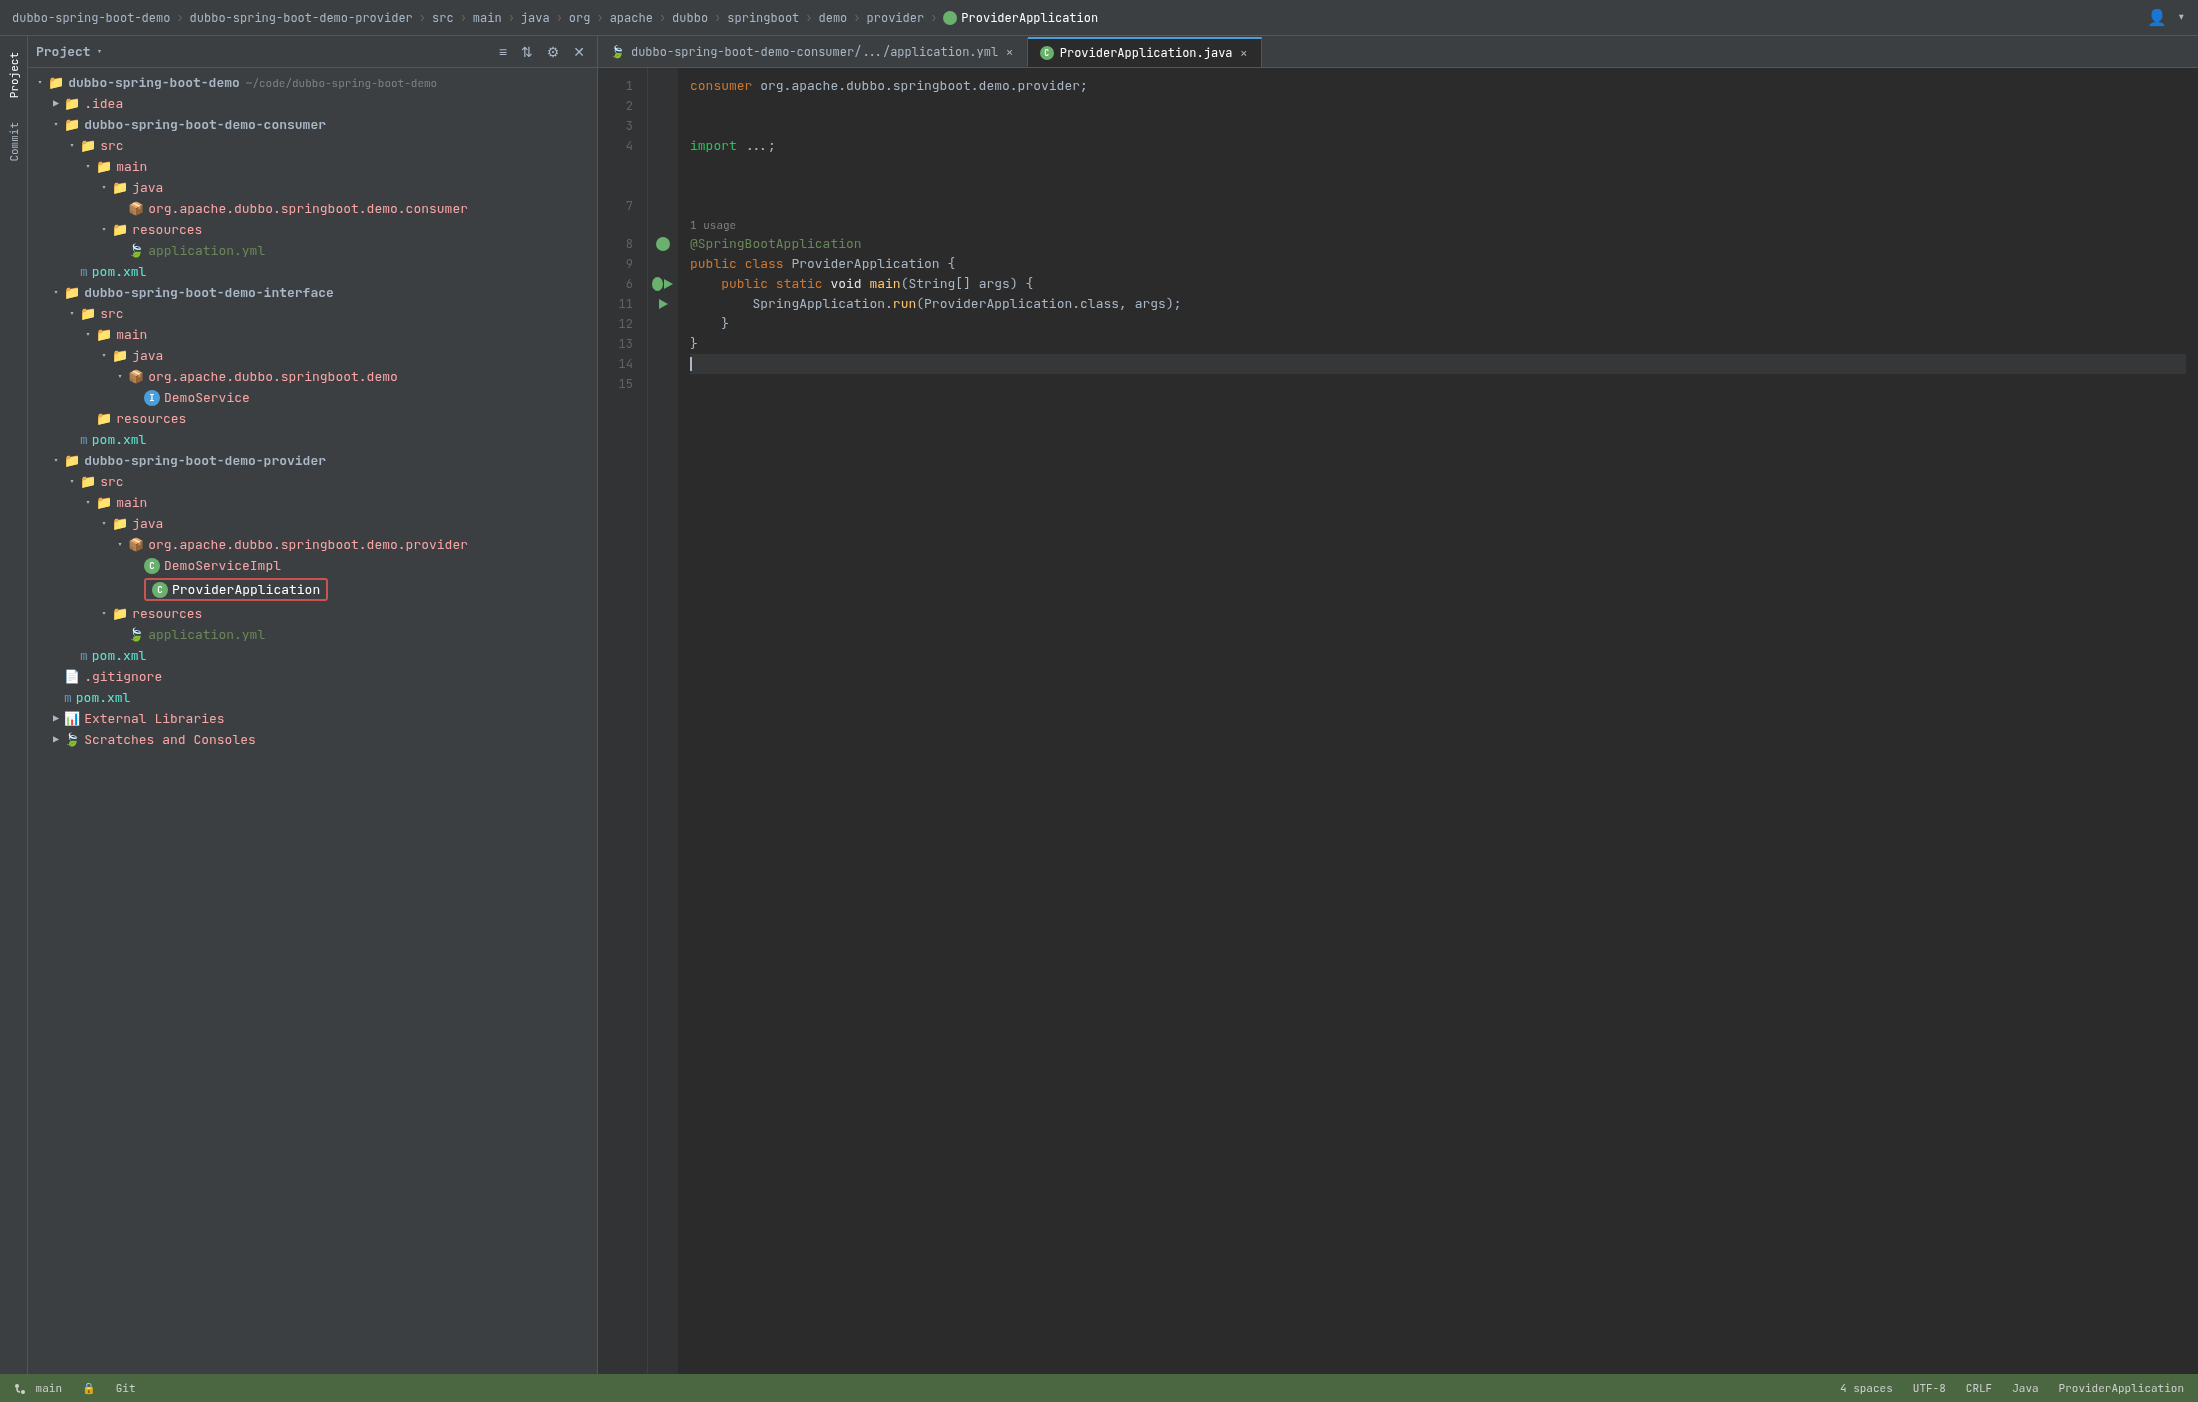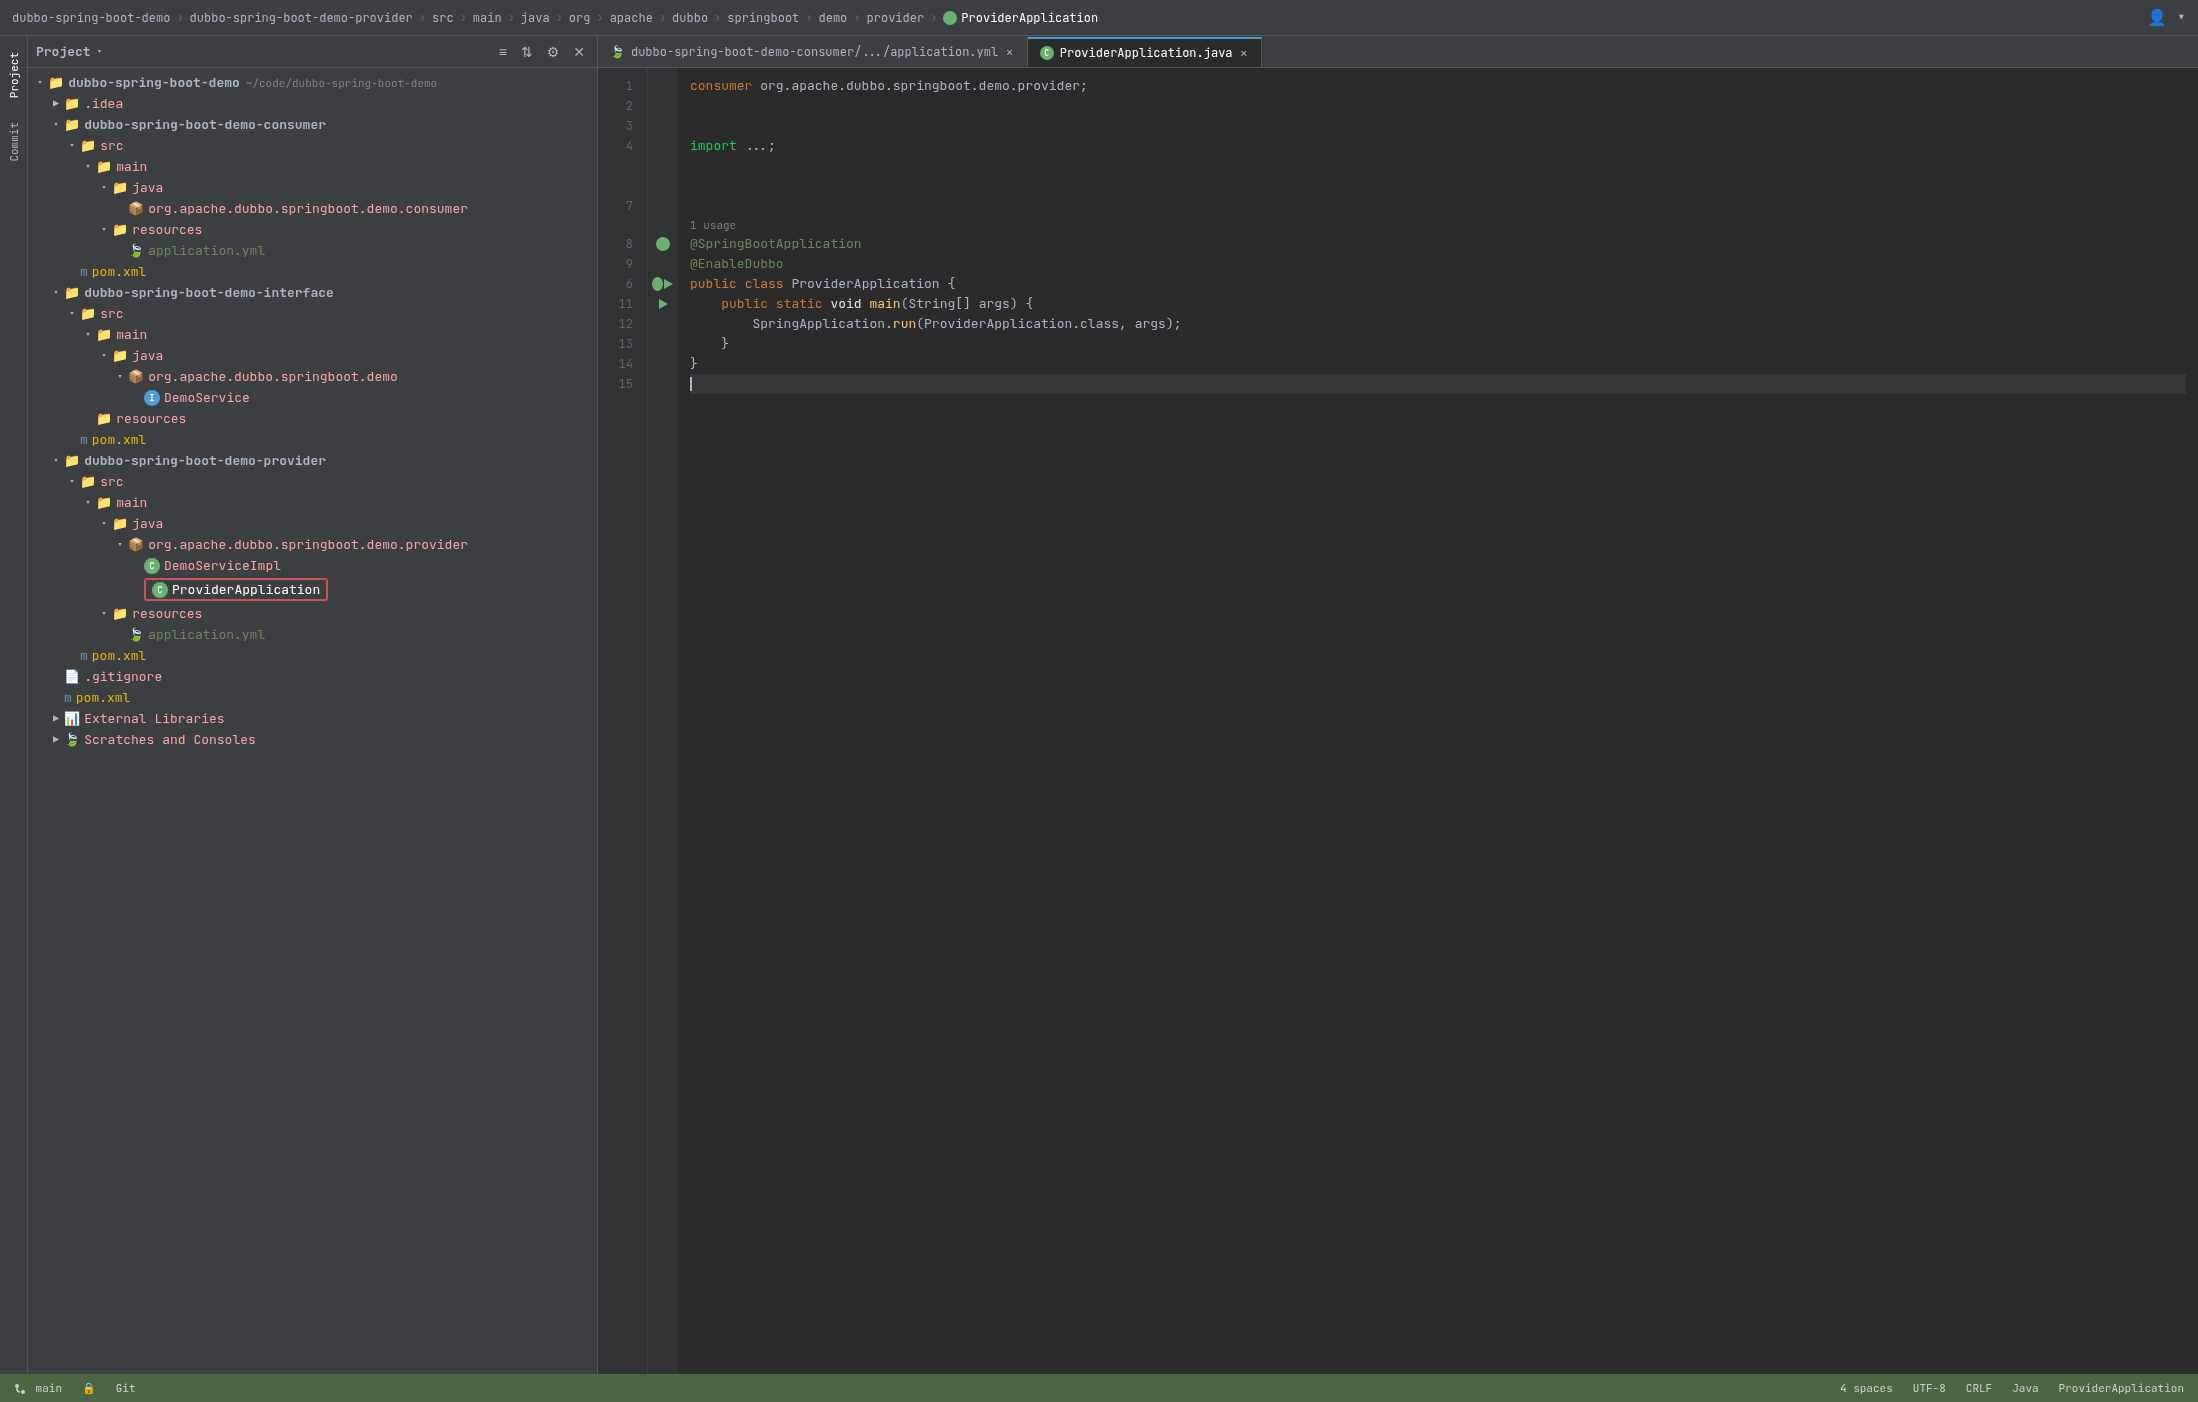--- a/index.html
+++ b/index.html
@@ -149,21 +149,21 @@
       font-size: 10px;
     }
     .tree-icon {
       margin-right: 4px;
       flex-shrink: 0;
       font-size: 13px;
     }
     .tree-label { color: #fca5a5; }
     .tree-label.bold { font-weight: bold; color: #a9b7c6; }
     .tree-label.green { color: #6a8759; }
-    .tree-label.cyan { color: #eab308; }
+    .tree-label.cyan { color: #5eead4; }
     .tree-label.path-text { color: #808080; font-size: 11px; margin-left: 6px; }
 
     
     .icon-folder { color: #5e81ac; }
     .icon-folder-src { color: #c75450; }
     .icon-spring { color: #6ab16e; }
 
     
     .editor-area {
       flex: 1;
@@ -757,23 +757,20 @@
         <div class="code-line">&nbsp;</div>
 
         <div class="code-line usage-line">
           <span style="color:#808080;">1 usage</span>
         </div>
 
         <div class="code-line">
           <span class="annotation">@SpringBootApplication</span>
         </div>
 
-        <div class="code-line">
-          <span class="annotation">@EnableDubbo</span>
-        </div>
 
         <div class="code-line">
           <span class="kw">public</span><span class="plain"> </span><span class="kw">class</span><span class="plain"> </span><span class="class-name">ProviderApplication</span><span class="plain"> {</span>
         </div>
 
         <div class="code-line">
           <span class="plain">    </span><span class="kw">public</span><span class="plain"> </span><span class="kw">static</span><span class="plain"> </span><span class="kw-blue">void</span><span class="plain"> </span><span class="method-name">main</span><span class="plain">(</span><span class="class-name">String</span><span class="plain">[] </span><span class="plain">args</span><span class="plain">) {</span>
         </div>
 
         <div class="code-line">

